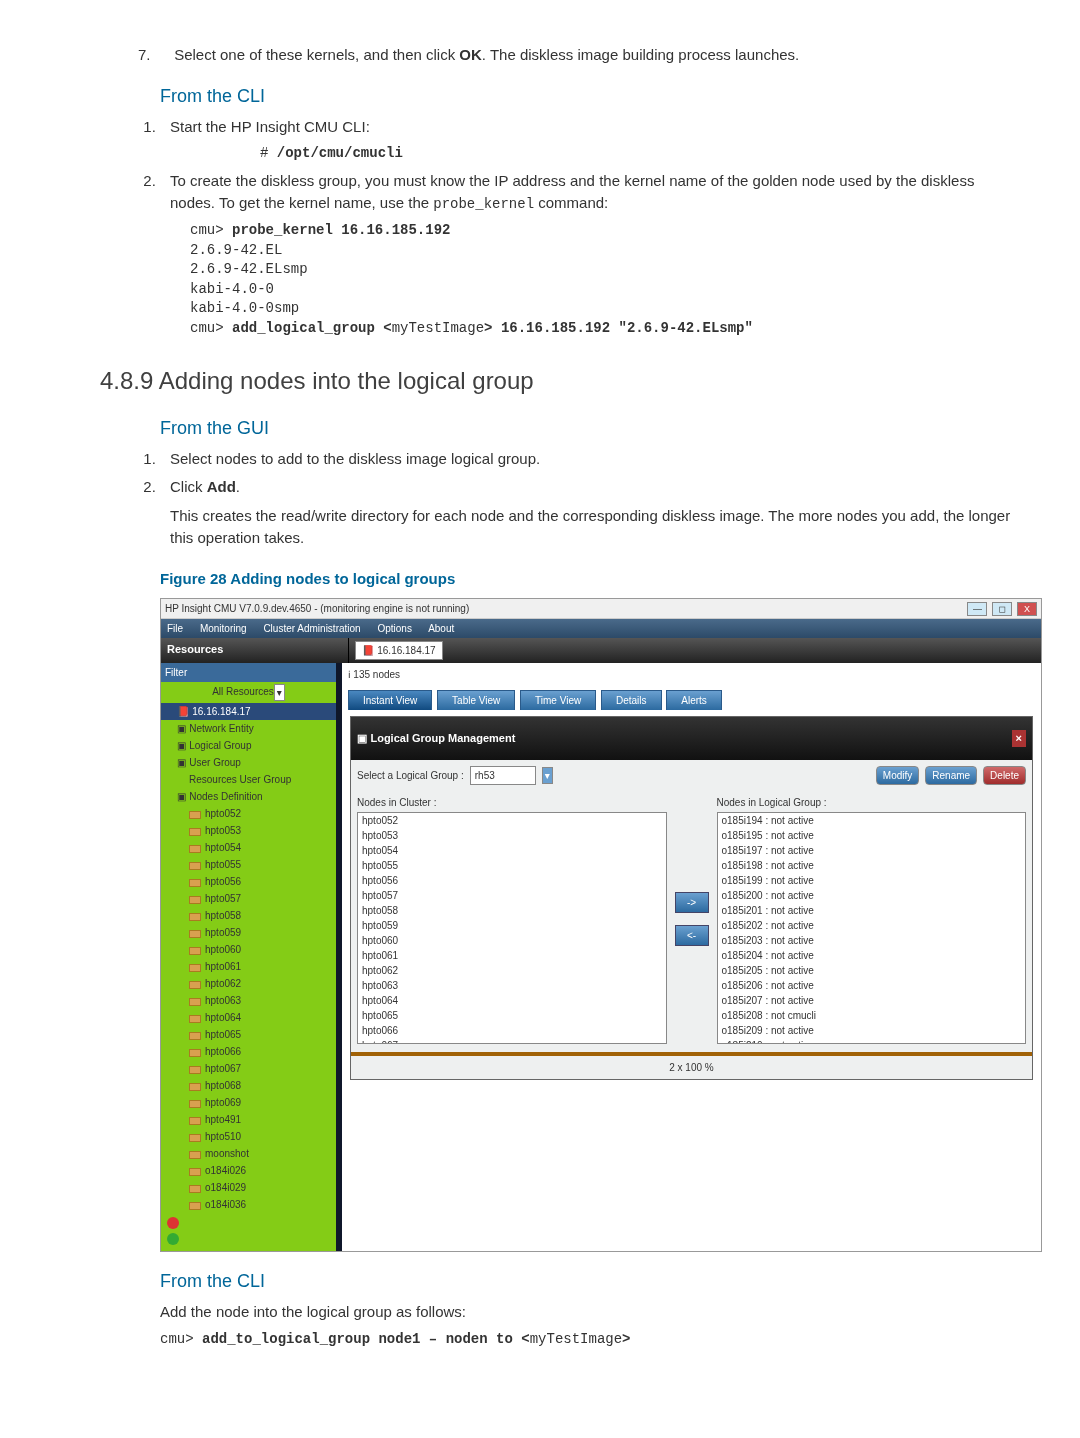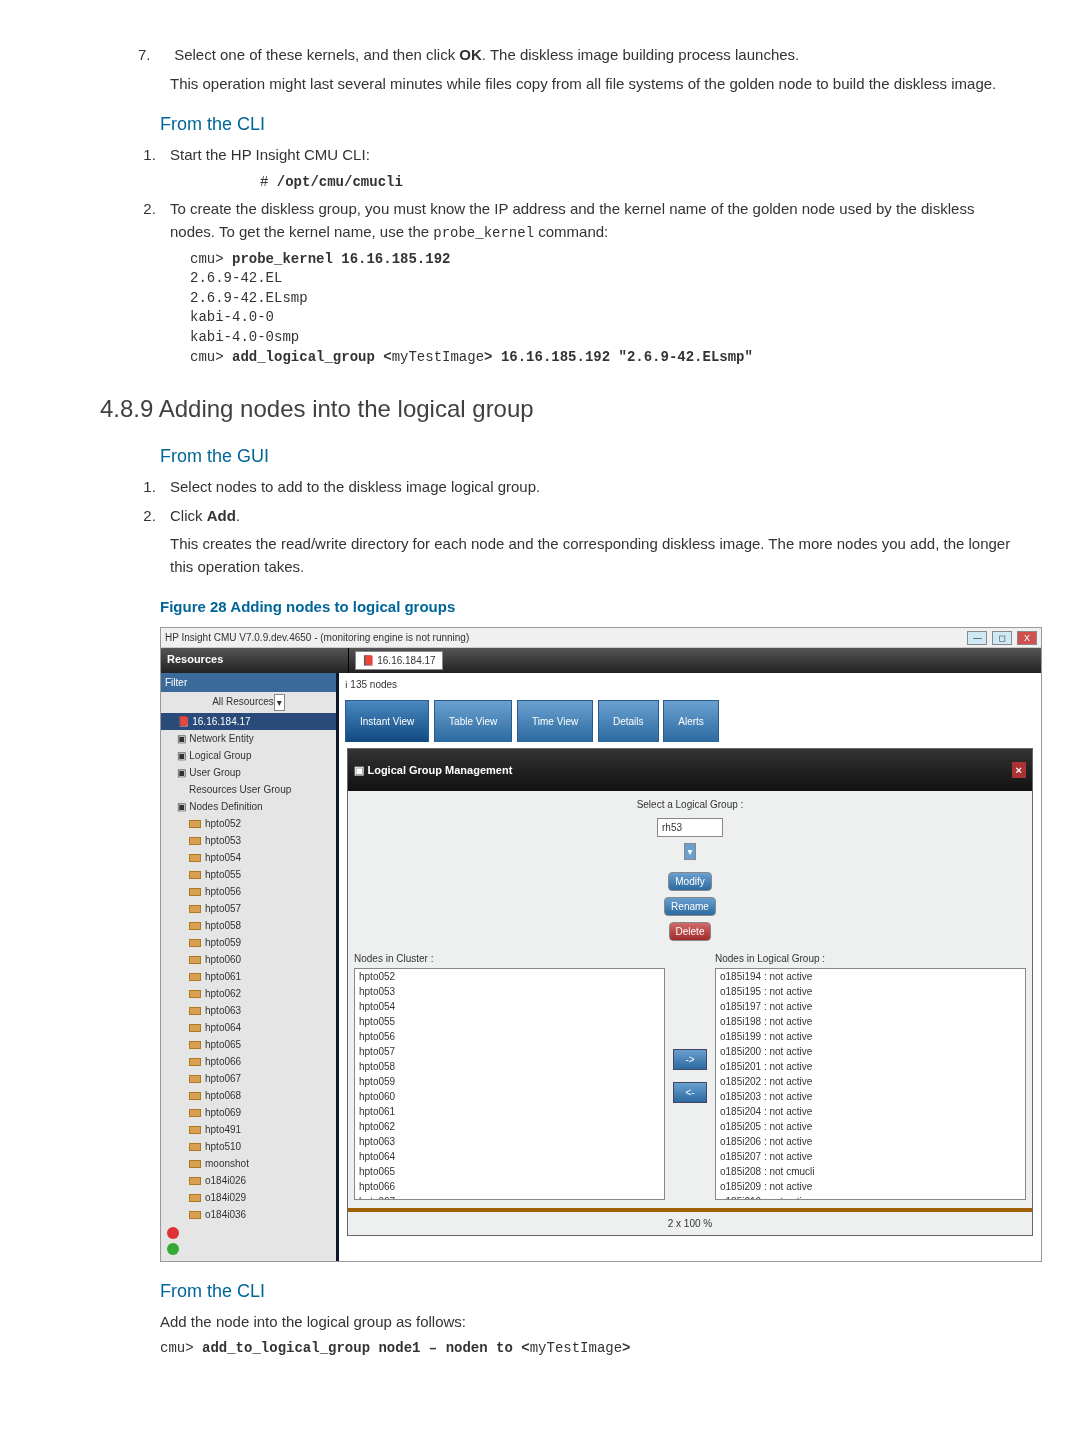--- a/index.html
+++ b/index.html
@@ -123,22 +123,22 @@
     display: inline-block;
     background: #fff;
     color: #333;
     padding: 1px 6px;
     border: 1px solid #888;
     font-size: 10px;
   }
   .fig-body { display: flex; background: #fff; }
   .sidepanel {
     width: 175px;
-    border-right: 3px solid #0f172a;
-    background: #e5e5e5;
+    border-right: 6px solid #0f172a;
+    background: #84cc16;
     font-size: 10px;
   }
   .sidepanel .hdr {
     background: #3a6a9a;
     color: #fff;
     padding: 2px 4px;
   }
   .sidepanel .row {
     padding: 1px 4px 1px 16px;
     white-space: nowrap;
@@ -154,21 +154,21 @@
     vertical-align: middle;
     border: 1px solid #aa7a20;
   }
   .mainpanel { flex: 1; padding: 0; }
   .tabsrow {
     padding: 4px 6px 0 6px;
     font-size: 10px;
   }
   .tab {
     display: inline-block;
-    padding: 13px 14px;
+    padding: 2px 14px;
     background: linear-gradient(#6aa0d0,#2c6aa0);
     color: #fff;
     border: 1px solid #2a5a8a;
     border-bottom: none;
     margin-right: 2px;
     font-size: 10px;
   }
   .tab.sel { background: linear-gradient(#4a88c0,#104a80); }
   .modal {
     margin: 6px 8px;
@@ -184,21 +184,20 @@
     display: flex;
     justify-content: space-between;
   }
   .modal-close { background: #a33; padding: 0 4px; }
   .modal-toolbar {
     padding: 6px;
     font-size: 10px;
     display: flex;
     align-items: center;
     gap: 6px;
-    flex-direction: column;
   }
   .modal-toolbar select, .modal-toolbar .btn {
     font-size: 10px;
     padding: 1px 6px;
   }
   .btn {
     display: inline-block;
     border: 1px solid #888;
     border-radius: 4px;
     padding: 2px 10px;
@@ -260,21 +259,20 @@
     text-align: right;
   }
   .sel-inline { border:1px solid #888; padding:0 2px; background:#fff; font-size:10px; }
 </style>
 </head>
 <body>
 
 <ol class="cont">
   <li>
     <span>Select one of these kernels, and then click </span><span class="bold">OK</span><span>. The diskless image building process launches.</span>
-    <div class="li-sub">This operation might last several minutes while files copy from all file systems of the golden node to build the diskless image.</div>
   </li>
 </ol>
 
 <h3 class="sub">From the CLI</h3>
 <ol>
   <li>
     <span>Start the HP Insight CMU CLI:</span>
     <div class="codeblock"><span># </span><span class="bold">/opt/cmu/cmucli</span></div>
   </li>
   <li>
@@ -302,20 +300,27 @@
 <div class="fig-caption">Figure 28 Adding nodes to logical groups</div>
 
 <div class="fig">
   <div class="fig-titlebar">
     <span>HP Insight CMU V7.0.9.dev.4650 - (monitoring engine is not running)</span>
     <span class="winbtns">
       <span>—</span>
       <span>◻</span>
       <span class="x">X</span>
     </span>
+  </div>
+  <div class="fig-menubar">
+    <span>File</span>
+    <span>Monitoring</span>
+    <span>Cluster Administration</span>
+    <span>Options</span>
+    <span>About</span>
   </div>
   <div class="fig-row">
     <div class="resources-bar">Resources</div>
     <div class="ip-box" style="flex:1">
       <span class="ip-inner">📕 <span>16.16.184.17</span></span>
     </div>
   </div>
   <div class="fig-body">
     <div class="sidepanel">
       <div class="hdr">Filter</div>

